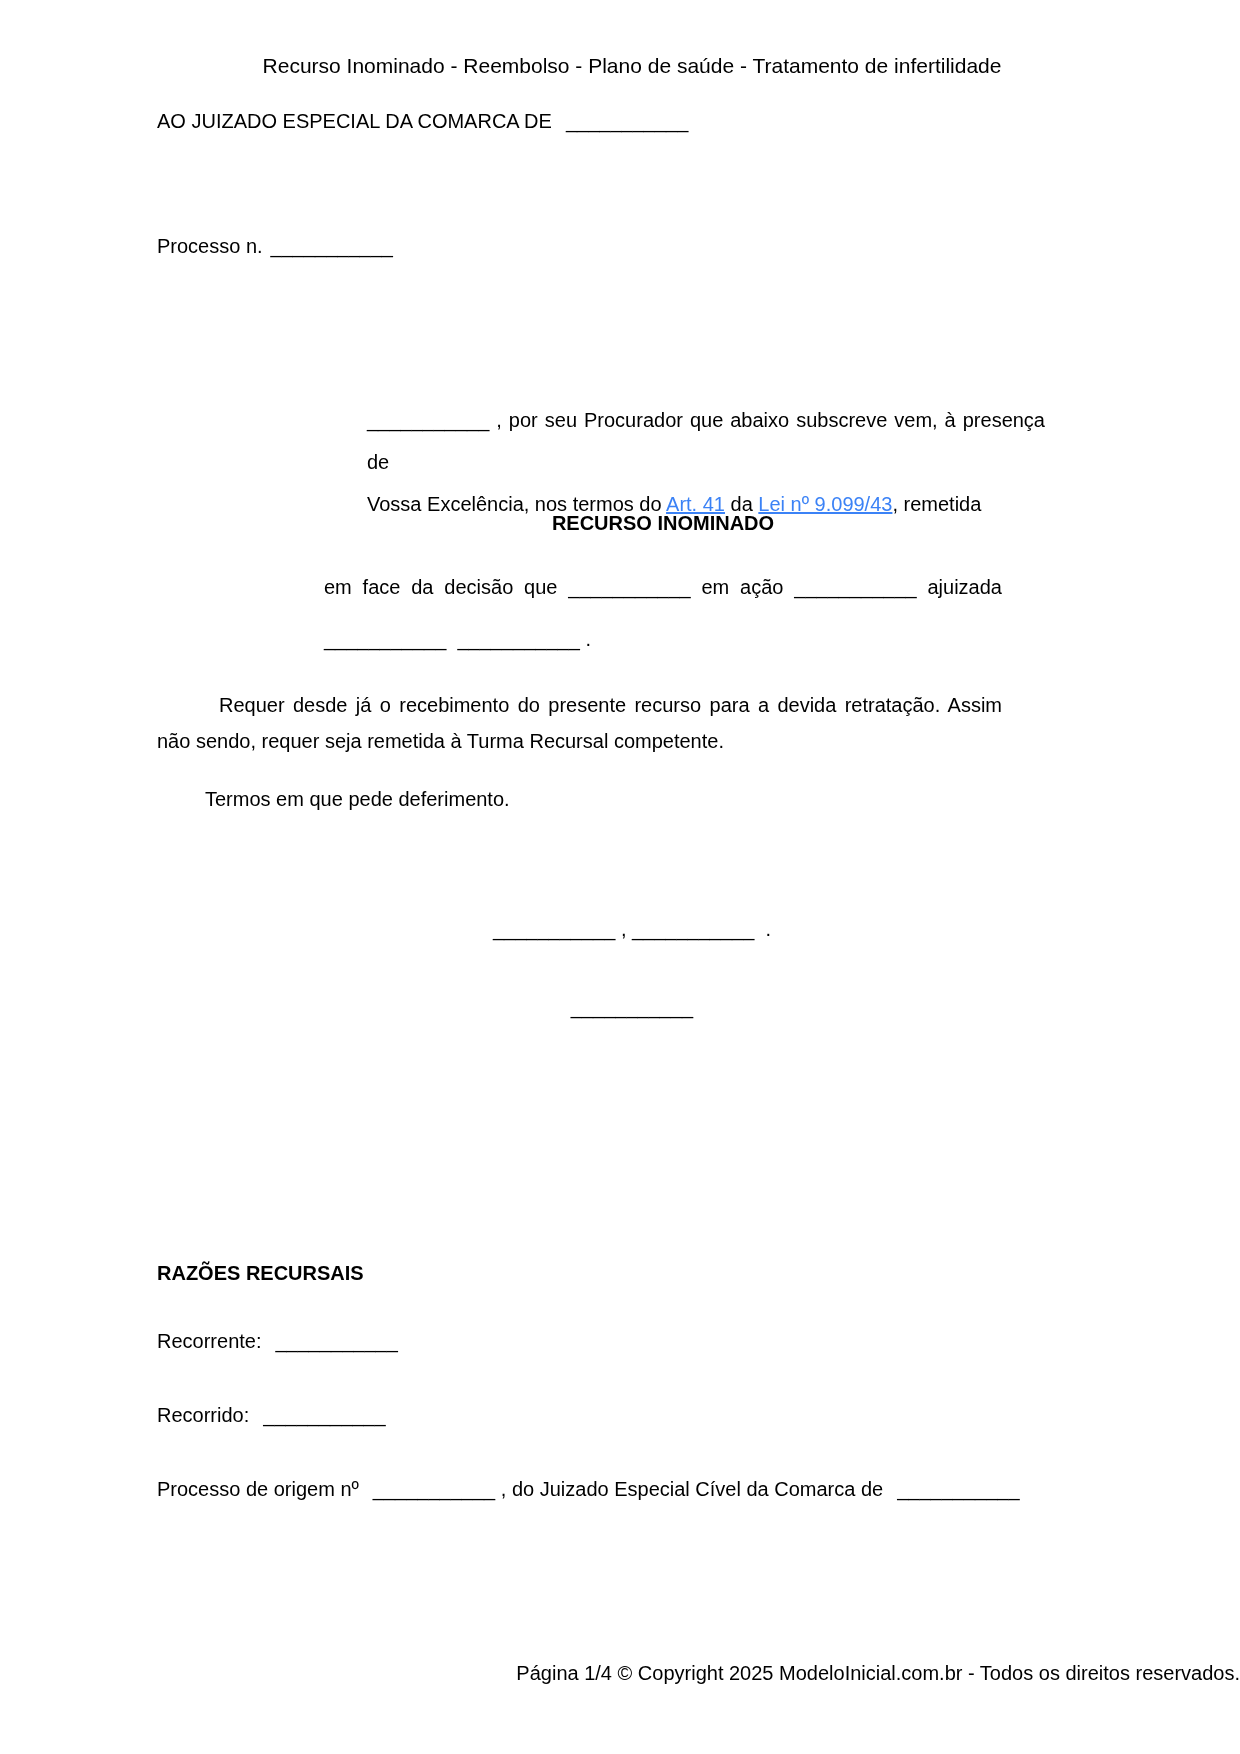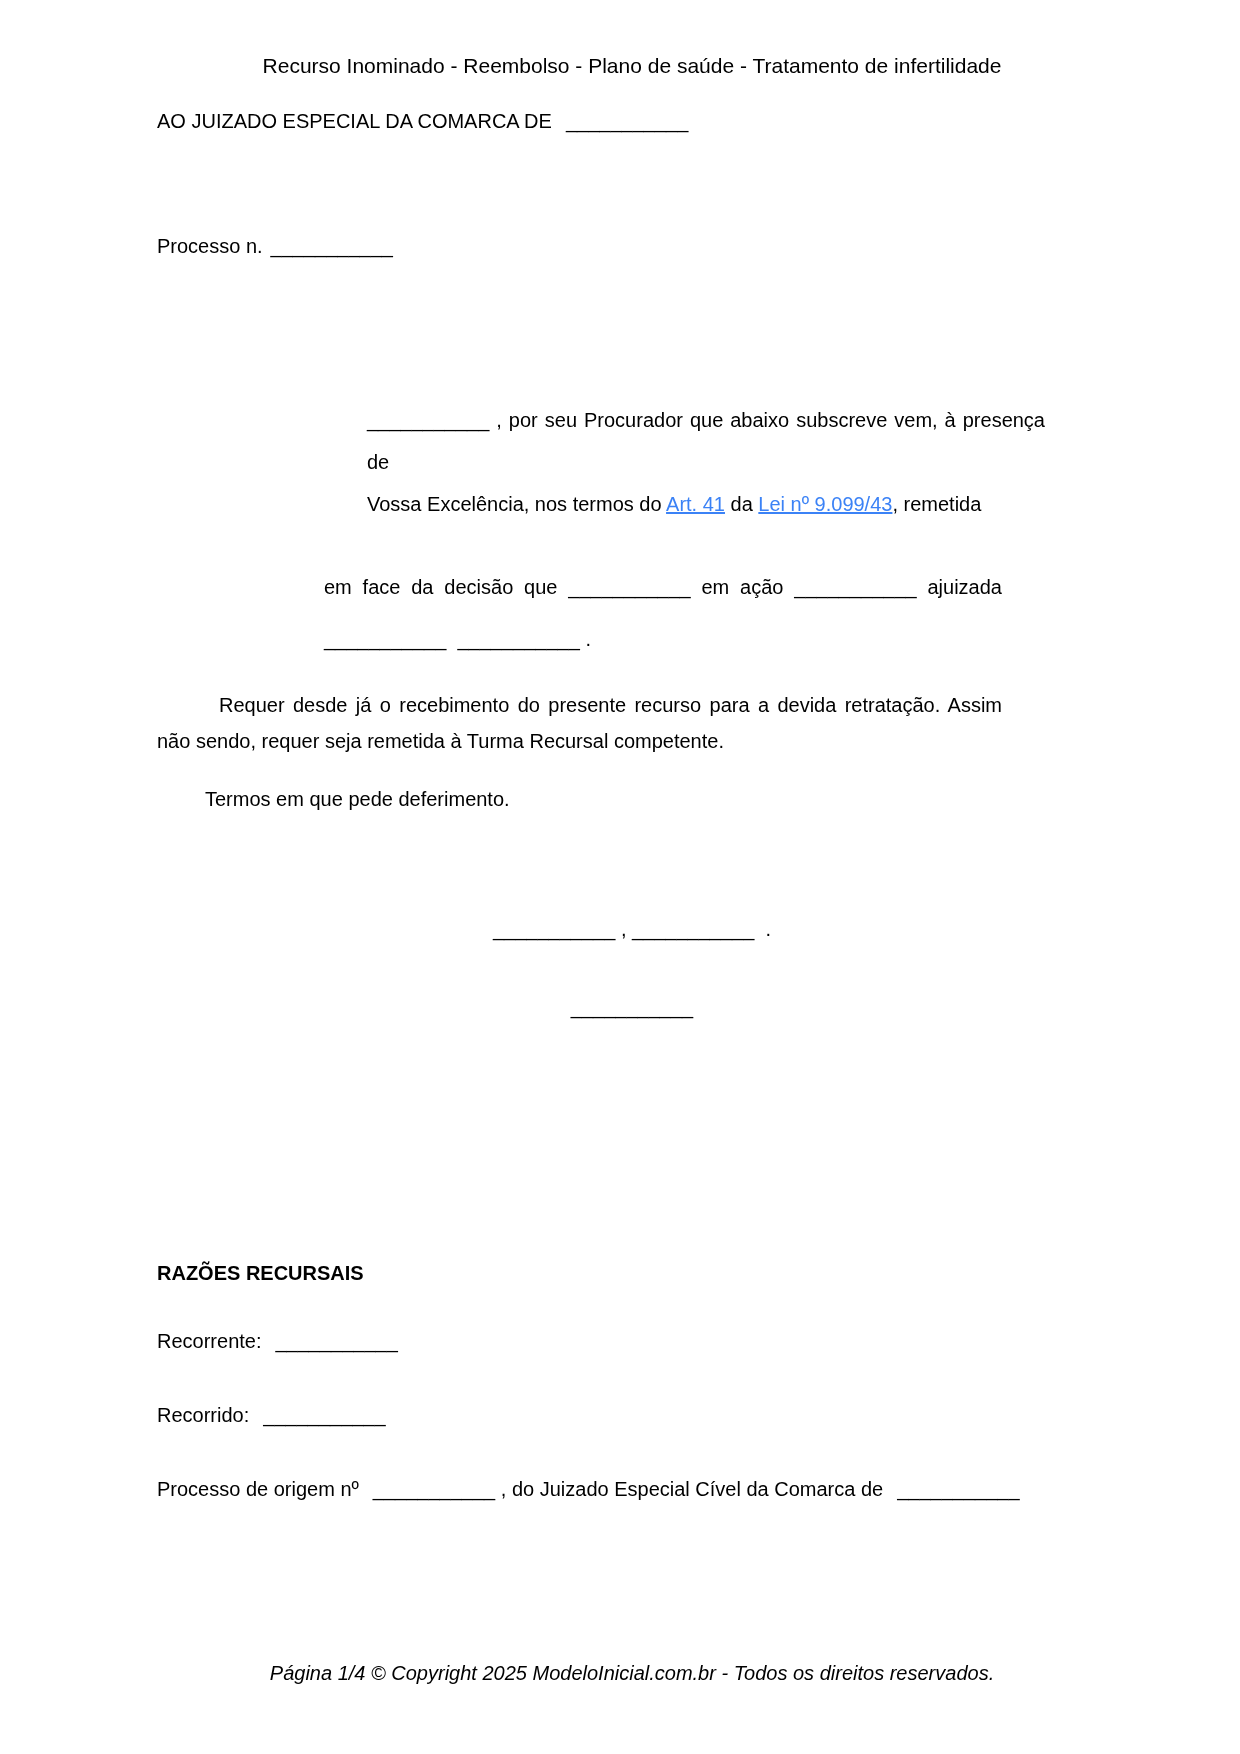--- a/index.html
+++ b/index.html
@@ -41,21 +41,21 @@
   .closing { top: 788px; left: 181px; white-space: nowrap; }
 
   .citydate  { top: 918px; left: 0; right: 0; text-align: center; }
   .signature { top: 996px; left: 0; right: 0; text-align: center; }
 
   .reasons-heading { top: 1262px; left: 133px; font-weight: bold; }
   .appellant { top: 1330px; left: 133px; white-space: nowrap; }
   .appellee  { top: 1404px; left: 133px; white-space: nowrap; }
   .origin    { top: 1478px; left: 133px; white-space: nowrap; }
 
-  .footer { top: 1662px; left: 0; right: 0; text-align: center; white-space: nowrap; font-style: italic; }
+  .footer { top: 1662px; left: 0; right: 0; text-align: right; white-space: nowrap; }
 
   .gap  { margin-left: 14px; }
   .gap-sm { margin-left: 8px; }
   a.link {
     color: #3b82f6;
     text-decoration: underline;
     cursor: pointer;
   }
 </style>
 </head>
@@ -73,20 +73,21 @@
     <span>Processo n.</span><span class="gap-sm">___________</span>
   </div>
 
   <div class="abs intro">
     <div class="jl">___________ , por seu Procurador que abaixo subscreve vem, à presença de</div>
     <div>
       <span>Vossa Excelência, nos termos do </span><a class="link">Art. 41</a><span> da </span><a class="link">Lei nº 9.099/43</a><span>, remetida</span>
     </div>
   </div>
 
+  <div class="abs heading">RECURSO INOMINADO</div>
 
   <div class="abs retraction">
     <div class="jl indent">Requer desde já o recebimento do presente recurso para a devida retratação. Assim</div>
     <div>não sendo, requer seja remetida à Turma Recursal competente.</div>
   </div>
 
   <div class="abs appeal">
     <div class="jl">em face da decisão que ___________ em ação ___________ ajuizada</div>
     <div>___________&nbsp; ___________&nbsp;.</div>
   </div>

